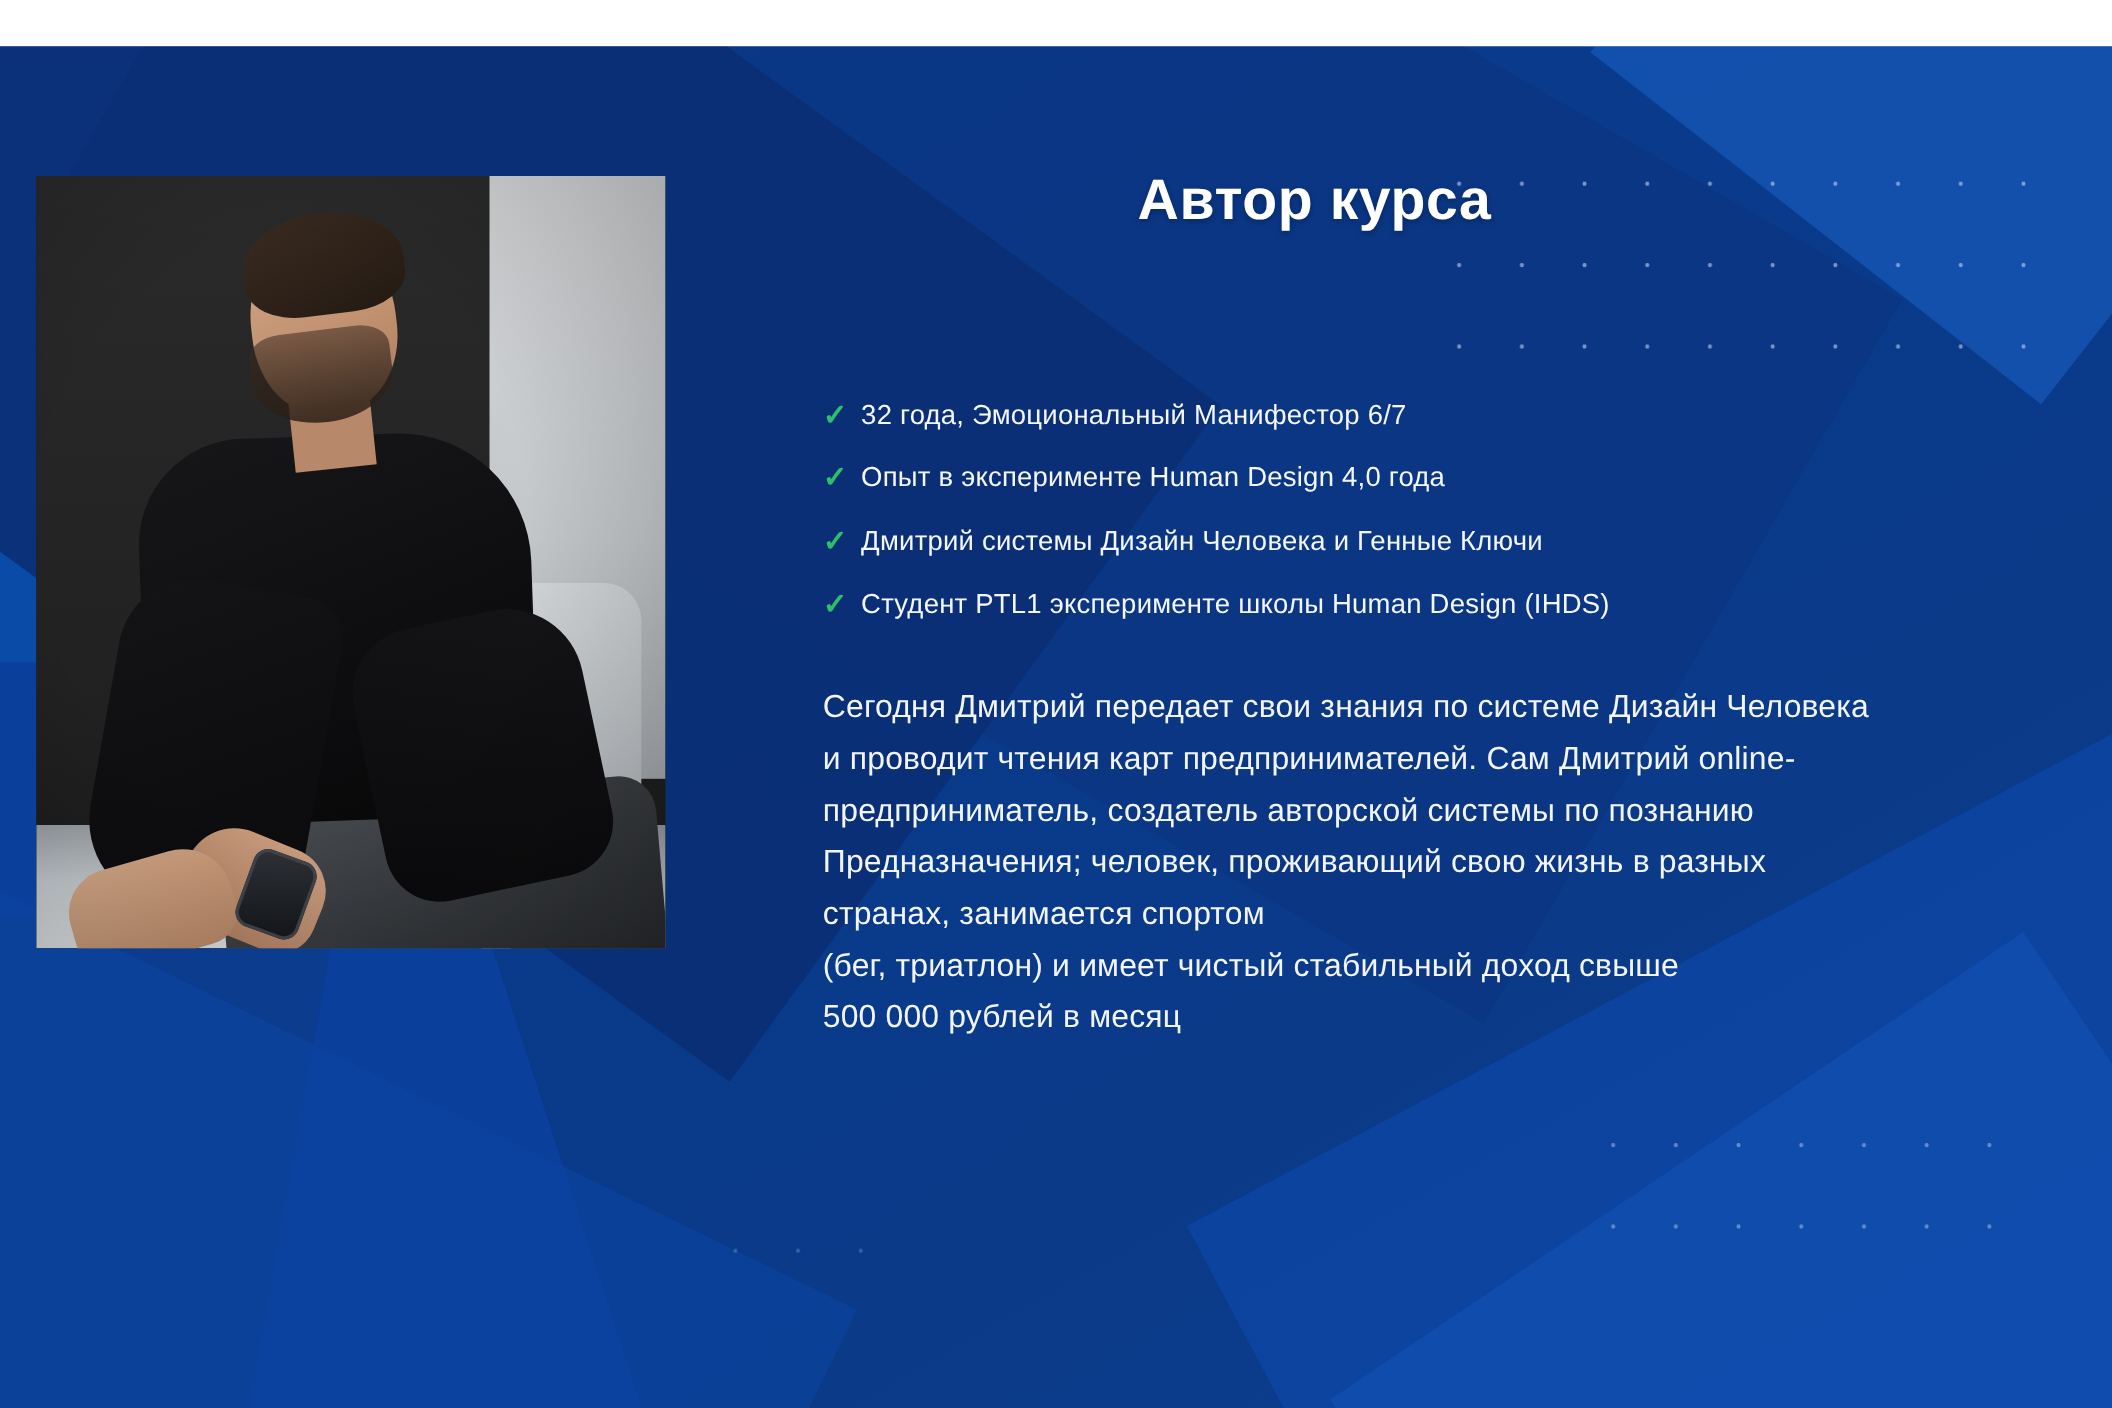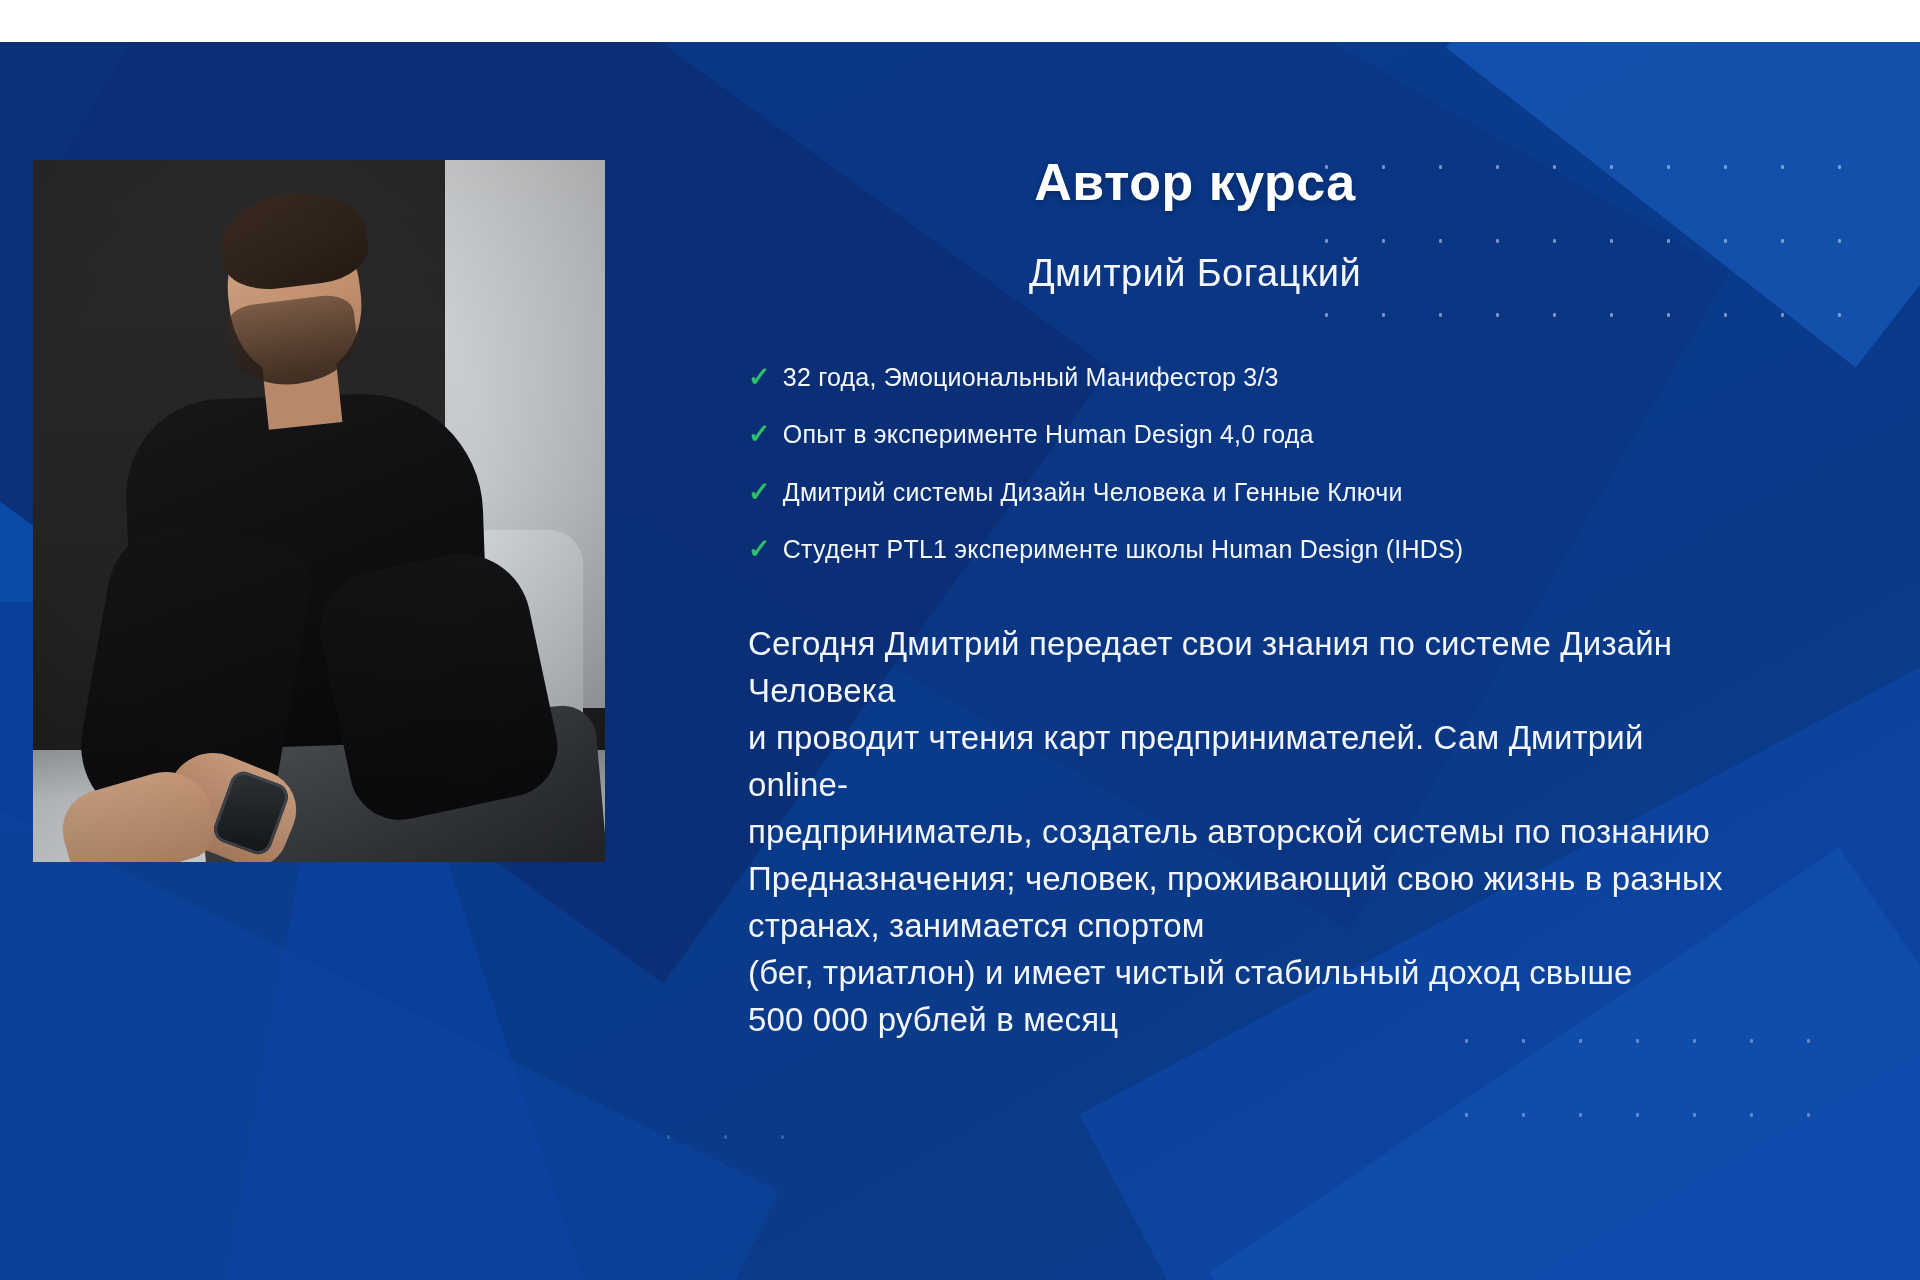--- a/index.html
+++ b/index.html
@@ -324,21 +324,21 @@
     color:#2fbf6a;
     font-size:27px;
     line-height:1.15;
     font-weight:bold;
   }
 
   .bio-paragraph {
     position:absolute;
     left:18px; top:578px;
     width:1000px;
-    font-size:33px;
+    font-size:29px;
     line-height:47px;
     color:#f2f5fc;
     letter-spacing:.15px;
     white-space:pre-line;
   }
 
   
   .letterbox-top {
     position:absolute; left:0; top:0;
     width:1920px; height:42px; background:#ffffff;
@@ -384,26 +384,25 @@
       <div class="person-hand-r"></div>
       <div class="person-hand-l"></div>
       <div class="person-watch"></div>
       <div class="photo-vignette"></div>
     </div>
 
     <div class="content">
 
       <div class="slide-title">Автор курса</div>
 
-      <div class="author-name">Дмитрий Богацкий</div>
 
       <ul class="bullet-list">
         <li class="bullet-item">
           <span class="check-icon">✓</span>
-          <span>32 года, Эмоциональный Манифестор 3/3</span>
+          <span>32 года, Эмоциональный Манифестор 6/7</span>
         </li>
         <li class="bullet-item">
           <span class="check-icon">✓</span>
           <span>Опыт в эксперименте Human Design 4,0 года</span>
         </li>
         <li class="bullet-item">
           <span class="check-icon">✓</span>
           <span>Дмитрий системы Дизайн Человека и Генные Ключи</span>
         </li>
         <li class="bullet-item">

